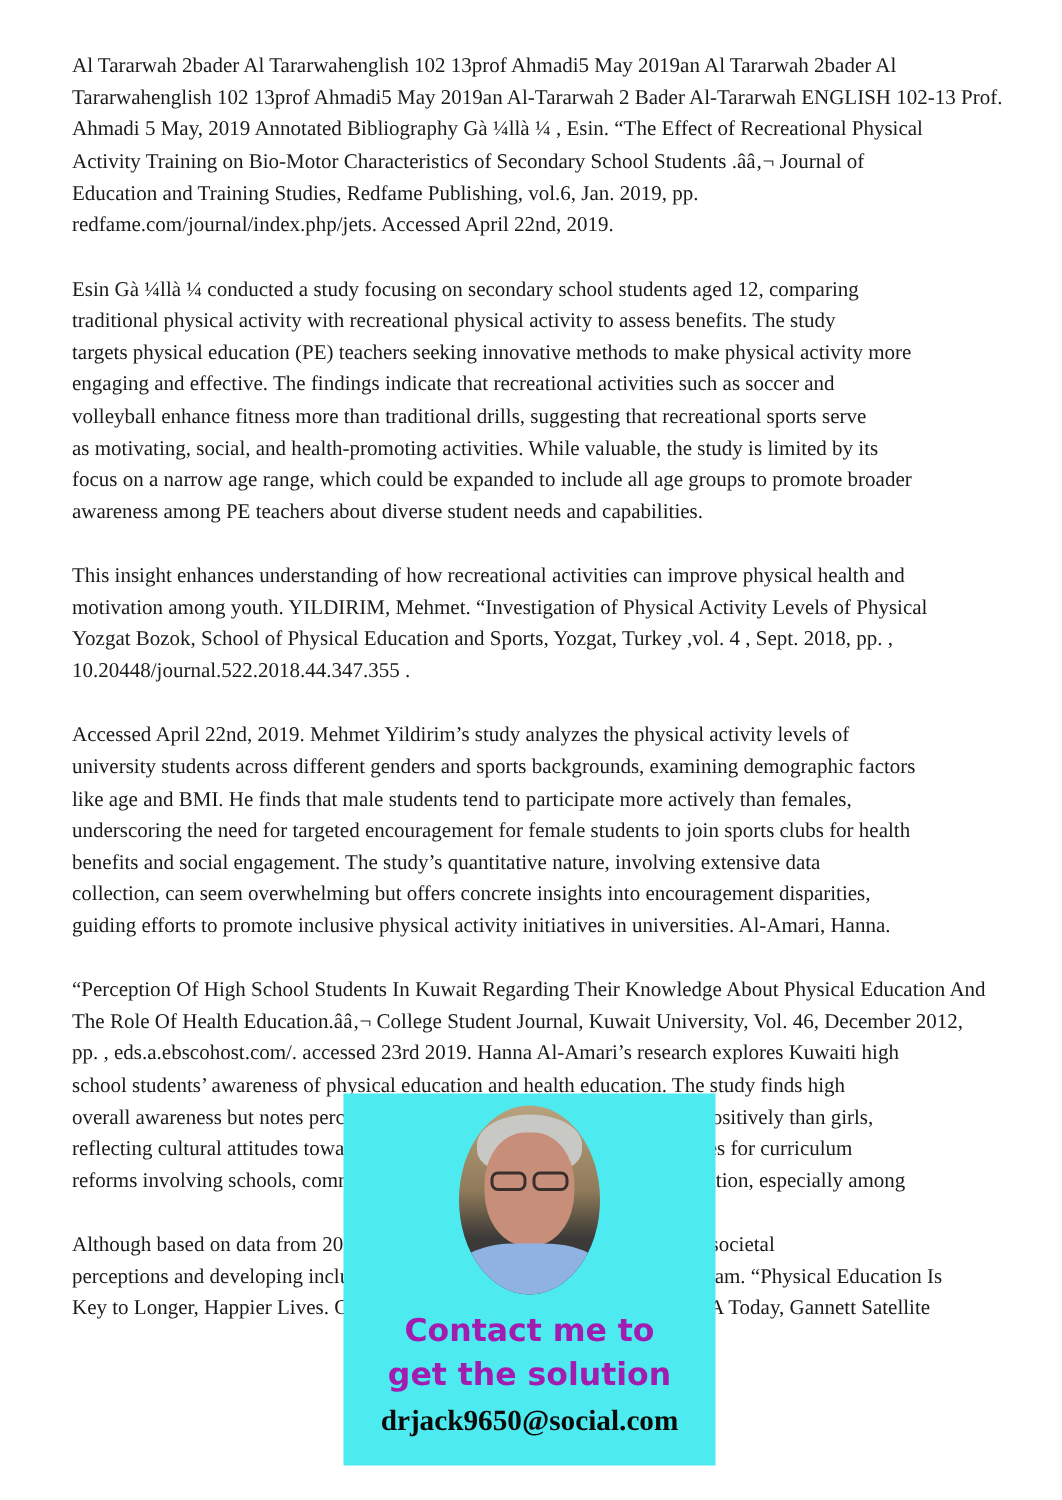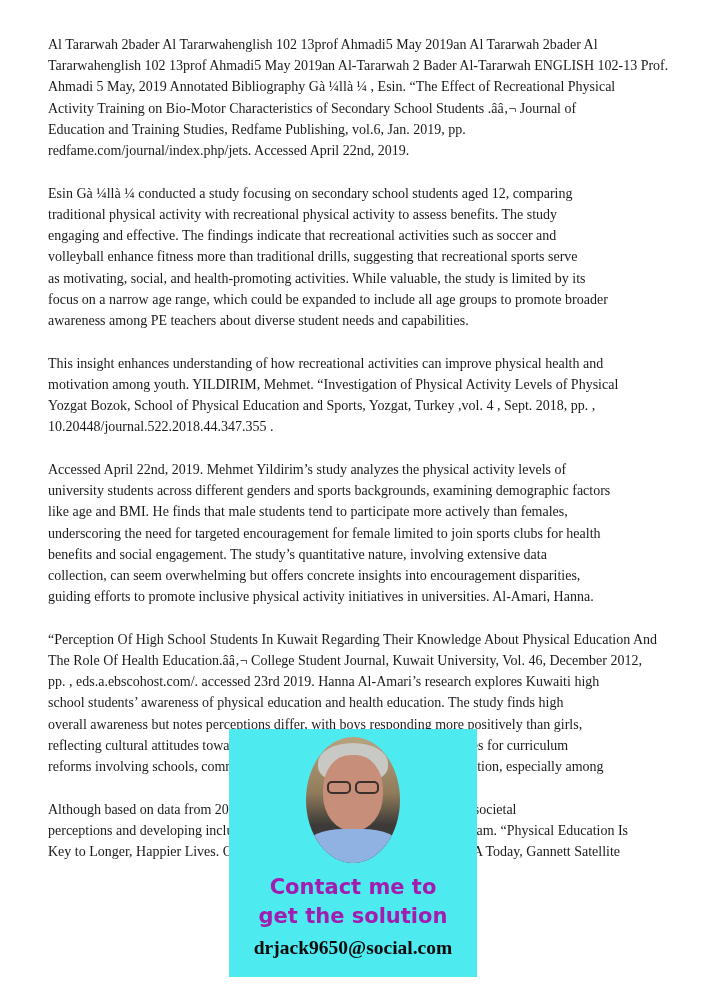--- a/index.html
+++ b/index.html
@@ -110,37 +110,38 @@
     <span class="line">Al Tararwah 2bader Al Tararwahenglish 102 13prof Ahmadi5 May 2019an Al Tararwah 2bader Al</span>
     <span class="line">Tararwahenglish 102 13prof Ahmadi5 May 2019an Al-Tararwah 2 Bader Al-Tararwah ENGLISH 102-13 Prof.</span>
     <span class="line">Ahmadi 5 May, 2019 Annotated Bibliography Gà ¼llà ¼ , Esin. “The Effect of Recreational Physical</span>
     <span class="line">Activity Training on Bio-Motor Characteristics of Secondary School Students .ââ‚¬ Journal of</span>
     <span class="line">Education and Training Studies, Redfame Publishing, vol.6, Jan. 2019, pp.</span>
     <span class="line">redfame.com/journal/index.php/jets. Accessed April 22nd, 2019.</span>
   </p>
   <p class="para">
     <span class="line">Esin Gà ¼llà ¼ conducted a study focusing on secondary school students aged 12, comparing</span>
     <span class="line">traditional physical activity with recreational physical activity to assess benefits. The study</span>
+    <span class="line">targets physical education (PE) teachers seeking innovative methods to make physical activity more</span>
     <span class="line">engaging and effective. The findings indicate that recreational activities such as soccer and</span>
     <span class="line">volleyball enhance fitness more than traditional drills, suggesting that recreational sports serve</span>
     <span class="line">as motivating, social, and health-promoting activities. While valuable, the study is limited by its</span>
     <span class="line">focus on a narrow age range, which could be expanded to include all age groups to promote broader</span>
     <span class="line">awareness among PE teachers about diverse student needs and capabilities.</span>
   </p>
   <p class="para">
     <span class="line">This insight enhances understanding of how recreational activities can improve physical health and</span>
     <span class="line">motivation among youth. YILDIRIM, Mehmet. “Investigation of Physical Activity Levels of Physical</span>
     <span class="line">Yozgat Bozok, School of Physical Education and Sports, Yozgat, Turkey ,vol. 4 , Sept. 2018, pp. ,</span>
     <span class="line">10.20448/journal.522.2018.44.347.355 .</span>
   </p>
   <p class="para">
     <span class="line">Accessed April 22nd, 2019. Mehmet Yildirim’s study analyzes the physical activity levels of</span>
     <span class="line">university students across different genders and sports backgrounds, examining demographic factors</span>
     <span class="line">like age and BMI. He finds that male students tend to participate more actively than females,</span>
-    <span class="line">underscoring the need for targeted encouragement for female limited to join sports clubs for health</span>
+    <span class="line">underscoring the need for targeted encouragement for female students to join sports clubs for health</span>
     <span class="line">benefits and social engagement. The study’s quantitative nature, involving extensive data</span>
     <span class="line">collection, can seem overwhelming but offers concrete insights into encouragement disparities,</span>
     <span class="line">guiding efforts to promote inclusive physical activity initiatives in universities. Al-Amari, Hanna.</span>
   </p>
   <p class="para">
     <span class="line">“Perception Of High School Students In Kuwait Regarding Their Knowledge About Physical Education And</span>
     <span class="line">The Role Of Health Education.ââ‚¬ College Student Journal, Kuwait University, Vol. 46, December 2012,</span>
     <span class="line">pp. , eds.a.ebscohost.com/. accessed 23rd 2019. Hanna Al-Amari’s research explores Kuwaiti high</span>
     <span class="line">school students’ awareness of physical education and health education. The study finds high</span>
     <span class="line">overall awareness but notes perceptions differ, with boys responding more positively than girls,</span>

